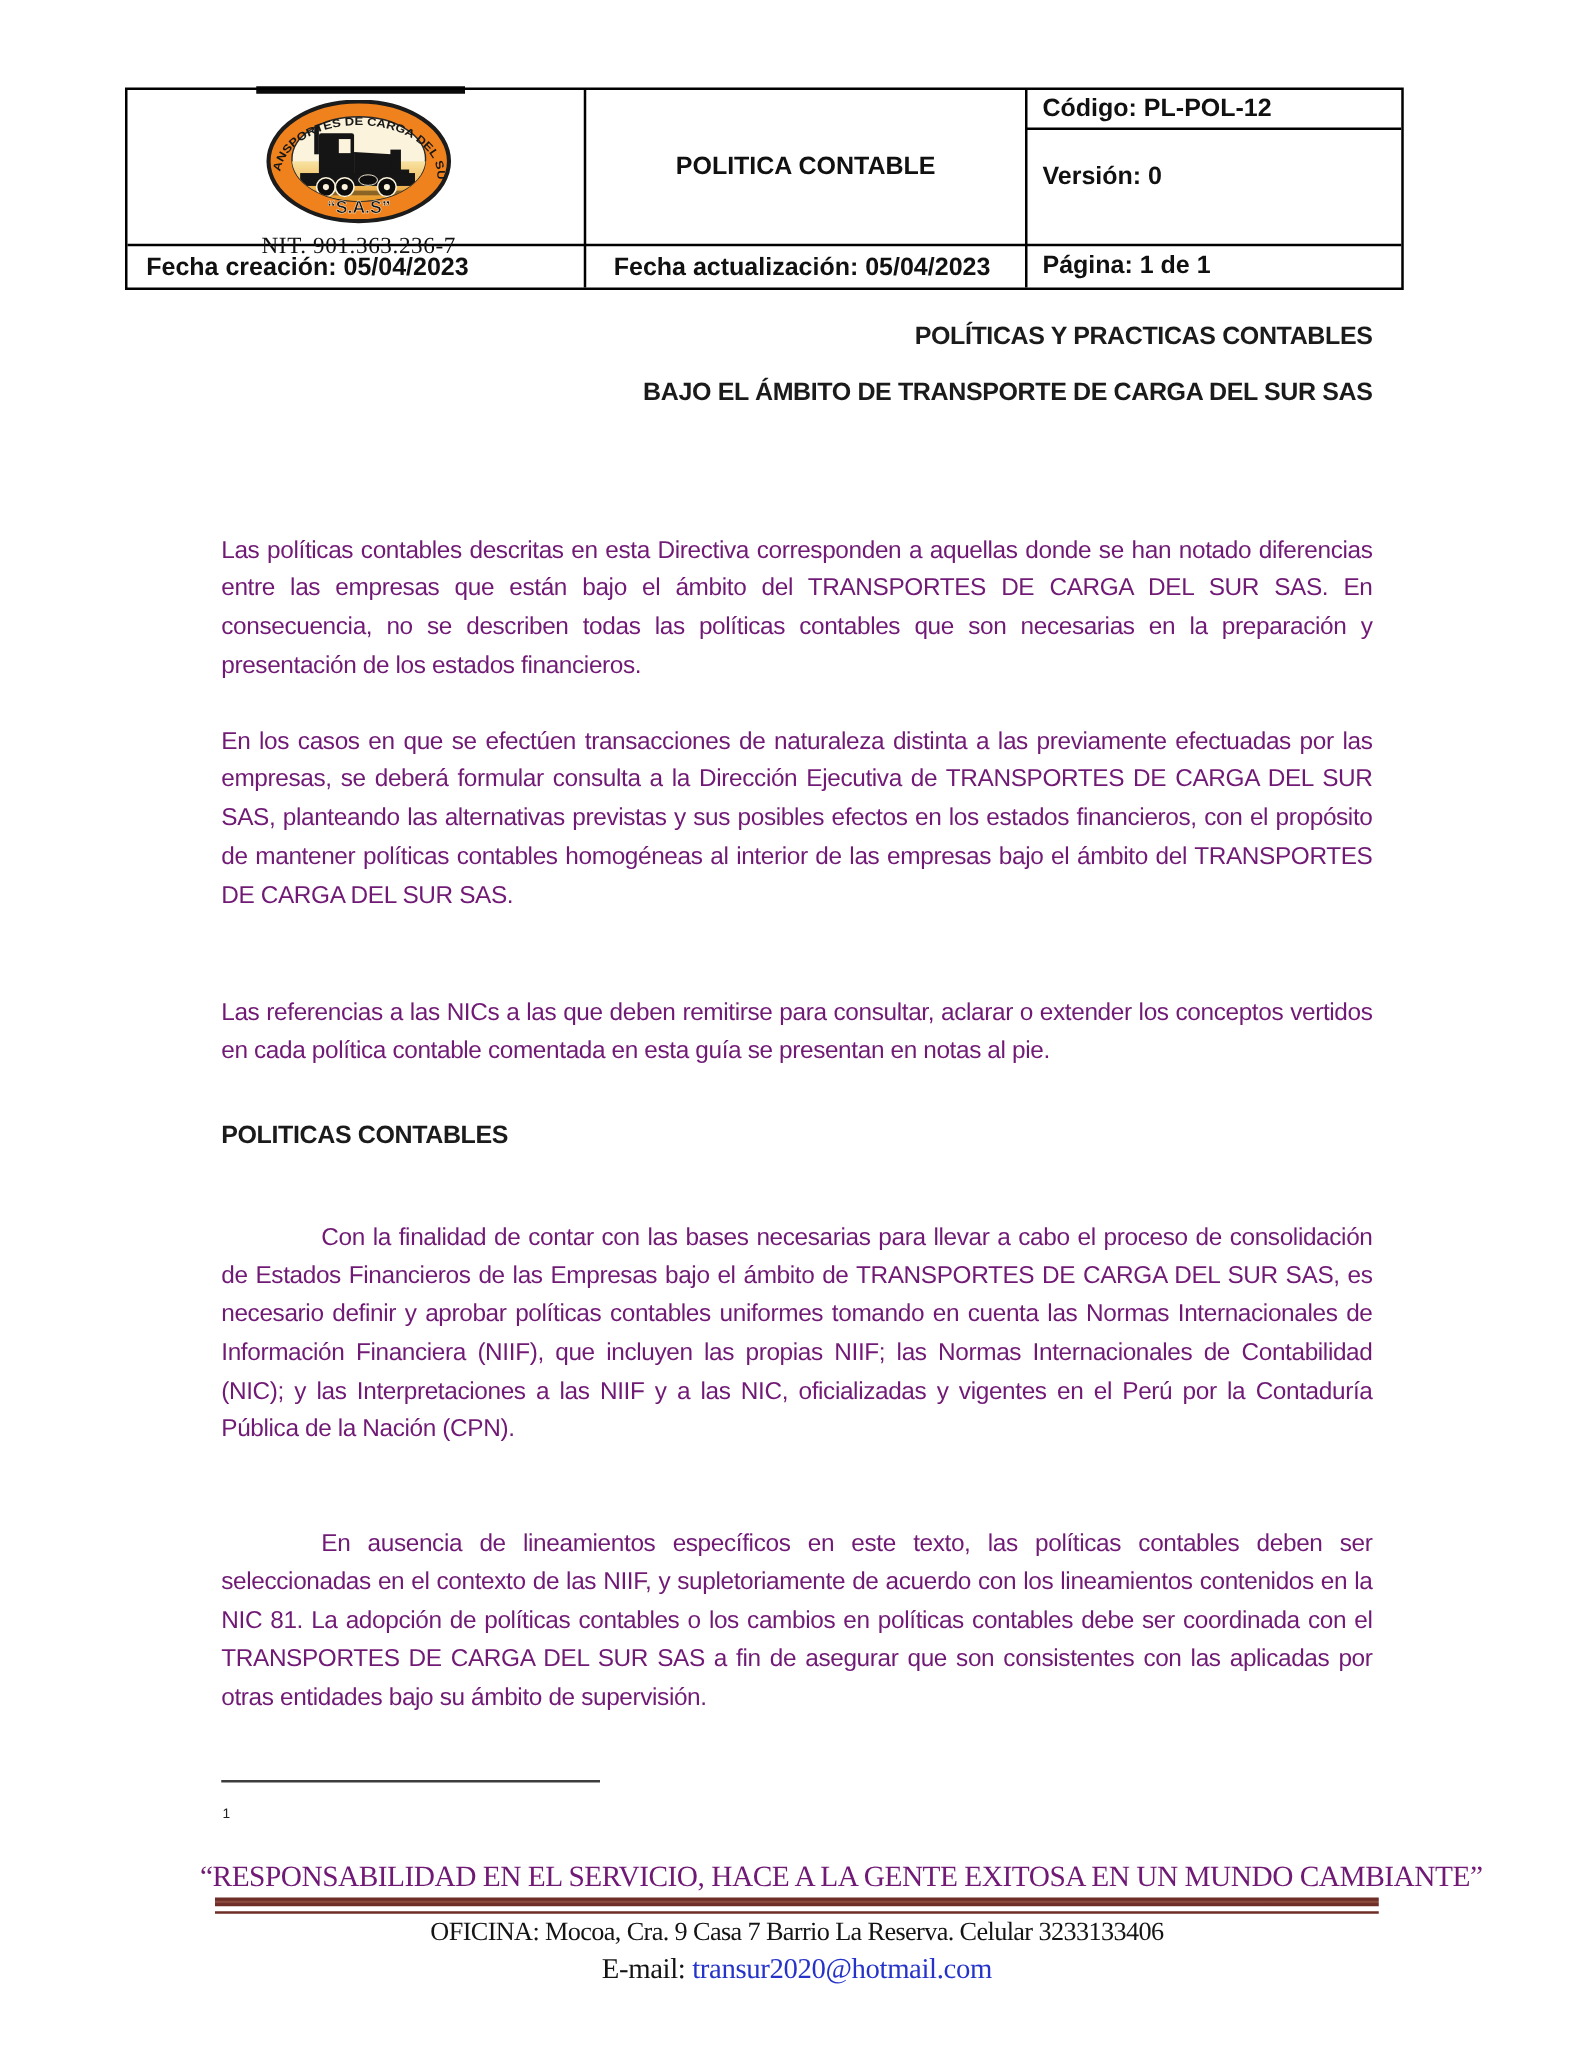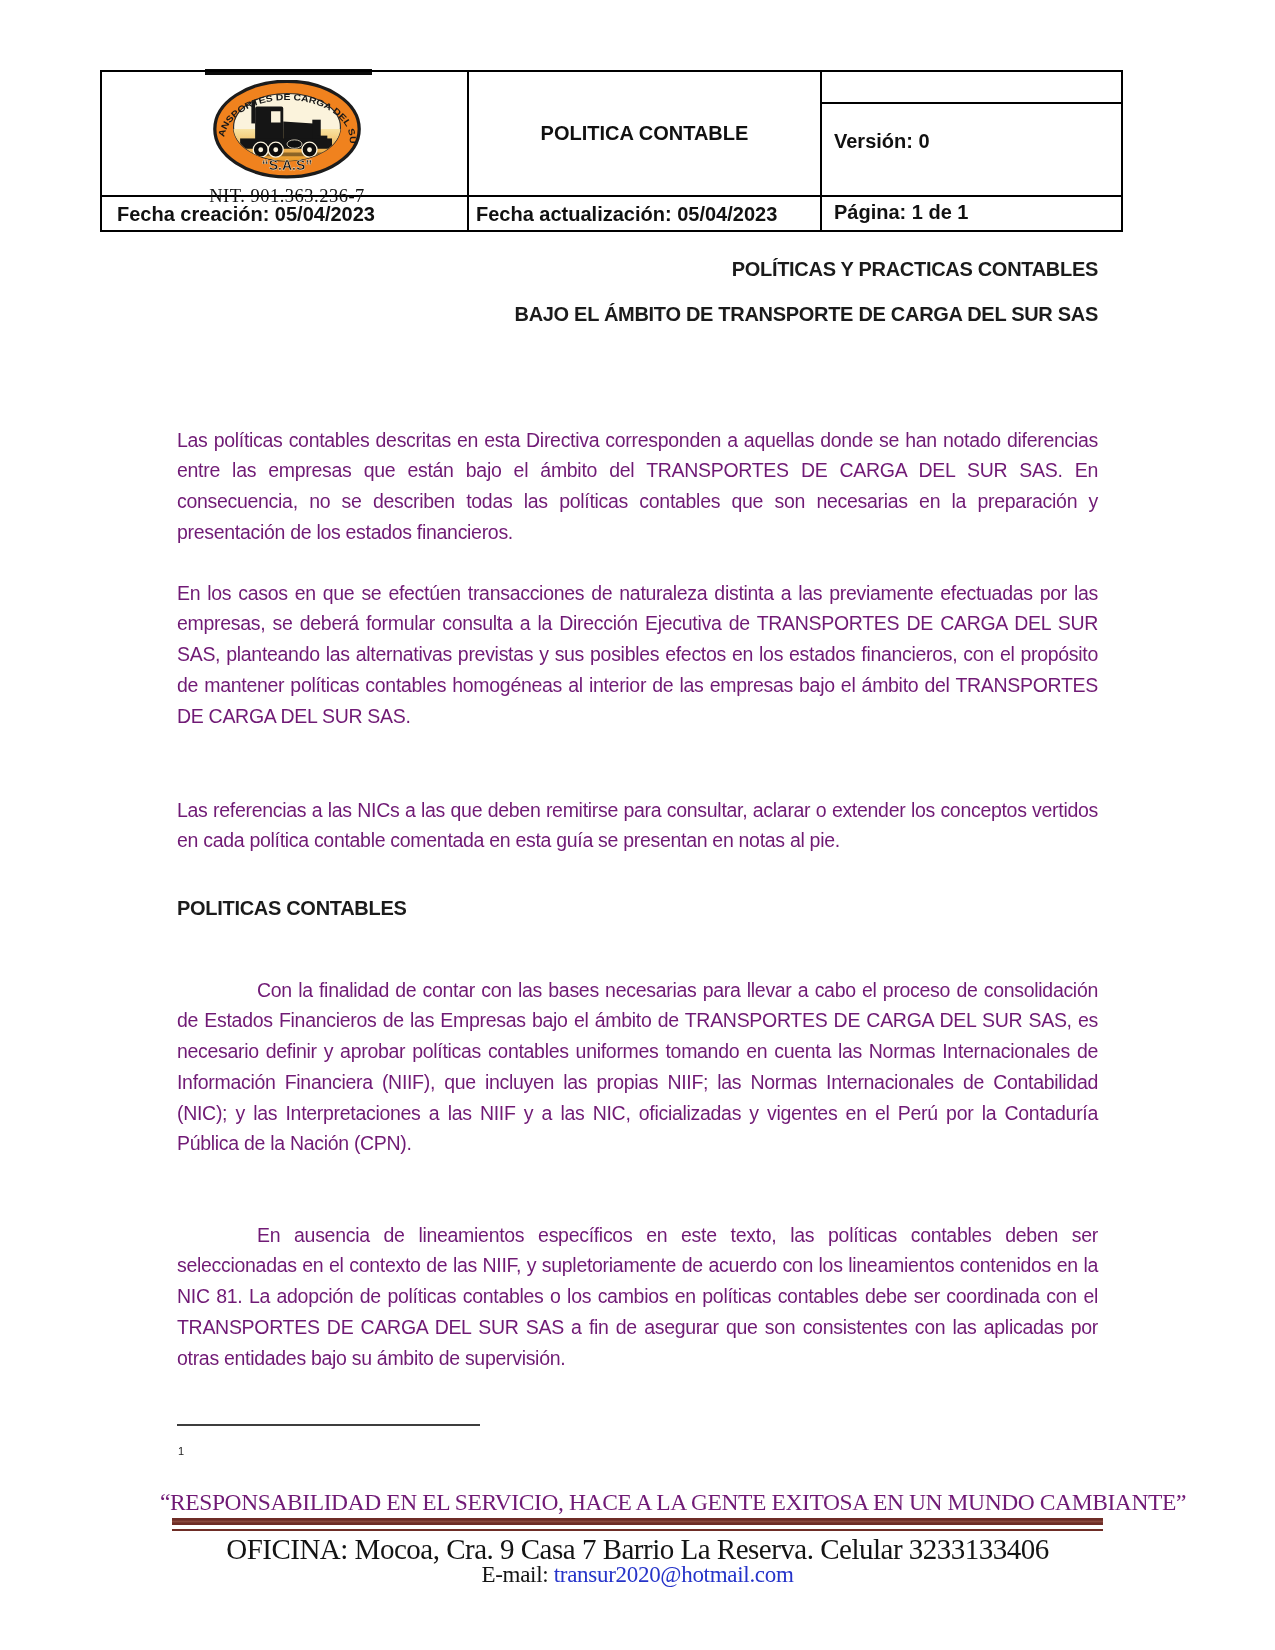--- a/index.html
+++ b/index.html
@@ -12,21 +12,21 @@
   .hdr .v1{position:absolute;left:365px;top:0;bottom:0;width:2px;background:#000;}
   .hdr .v2{position:absolute;left:718px;top:0;bottom:0;width:2px;background:#000;}
   .hdr .hrow{position:absolute;left:0;right:0;top:123px;height:2px;background:#000;}
   .hdr .hcod{position:absolute;left:718px;right:0;top:30px;height:2px;background:#000;}
   .hdr-bold{font-weight:bold;font-size:20px;color:#111;}
   .cell-title{position:absolute;left:367px;top:0;width:351px;height:123px;
               display:flex;align-items:center;justify-content:center;}
   .cell-codigo{position:absolute;left:720px;top:0;width:300px;height:28px;padding:4px 0 0 12px;}
   .cell-version{position:absolute;left:720px;top:32px;width:300px;height:91px;padding:26px 0 0 12px;box-sizing:border-box;}
   .cell-fc{position:absolute;left:0;top:125px;width:365px;height:35px;line-height:34px;padding-left:15px;}
-  .cell-fa{position:absolute;left:359px;top:125px;width:351px;height:35px;line-height:34px;padding-left:15px;}
+  .cell-fa{position:absolute;left:374px;top:125px;width:351px;height:35px;line-height:34px;padding-left:15px;}
   .cell-pg{position:absolute;left:720px;top:125px;width:300px;height:35px;line-height:30px;padding-left:12px;}
   .top-strip{position:absolute;left:205px;top:69px;width:167px;height:6px;background:#0a0a0a;}
 
   .logo-wrap{position:absolute;left:95px;top:8px;width:180px;text-align:center;}
   .nit{margin-top:2px;font-family:"Liberation Serif",serif;font-weight:normal;
        font-size:18.5px;letter-spacing:0.5px;color:#111;}
 
   
   .doc-title{position:absolute;left:177px;width:921px;text-align:right;
              font-weight:bold;font-size:20px;letter-spacing:-0.3px;}
@@ -44,21 +44,21 @@
   .footnote sup{position:absolute;left:1px;top:-1px;font-size:11px;}
 
   
   .slogan{position:absolute;left:160px;top:1489px;width:955px;text-align:center;
           font-family:"Liberation Serif",serif;font-size:23.5px;letter-spacing:-0.4px;
           color:#701a75;white-space:nowrap;}
   .bar-thick{position:absolute;left:172px;top:1518px;width:931px;height:7px;
              background:linear-gradient(#6E2D26 0 30%,#8a4a3e 45% 55%,#6E2D26 70% 100%);}
   .bar-thin{position:absolute;left:172px;top:1529px;width:931px;height:2px;background:#6E2D26;}
   .office{position:absolute;left:160px;top:1533px;width:955px;text-align:center;
-          font-family:"Liberation Serif",serif;font-size:29px;letter-spacing:-0.5px;color:#141414;}
+          font-family:"Liberation Serif",serif;font-size:21px;letter-spacing:-0.5px;color:#141414;}
   .emailline{position:absolute;left:160px;top:1562px;width:955px;text-align:center;
              font-family:"Liberation Serif",serif;font-size:23px;letter-spacing:-0.3px;color:#141414;}
   .email-link{color:#2533C9;cursor:pointer;}
 </style>
 </head>
 <body>
 
 <div class="page">
 
   <div class="top-strip"></div>
@@ -111,20 +111,21 @@
           <textPath href="#arcpath" startOffset="50%" text-anchor="middle" textLength="198" lengthAdjust="spacingAndGlyphs">TRANSPORTES DE CARGA DEL SUR</textPath>
         </text>
         <text x="80" y="96" text-anchor="middle" font-family="Liberation Sans, sans-serif" font-size="15" font-weight="bold" fill="#141414" stroke="#FBF3DC" stroke-width="0.4">“S.A.S”</text>
       </svg>
       <div class="nit">NIT. 901.363.236-7</div>
     </div>
 
     <div class="cell-title hdr-bold">
       <span>POLITICA CONTABLE</span>
     </div>
+    <div class="cell-codigo hdr-bold">Código: PL-POL-12</div>
     <div class="cell-version hdr-bold">Versión: 0</div>
     <div class="cell-fc hdr-bold">Fecha creación: 05/04/2023</div>
     <div class="cell-fa hdr-bold">Fecha actualización: 05/04/2023</div>
     <div class="cell-pg hdr-bold">Página: 1 de 1</div>
   </div>
 
   <div class="doc-title t1">POLÍTICAS Y PRACTICAS CONTABLES</div>
   <div class="doc-title t2">BAJO EL ÁMBITO DE TRANSPORTE DE CARGA DEL SUR SAS</div>
 
   <p class="para p1">Las políticas contables descritas en esta Directiva corresponden a aquellas donde se han notado diferencias entre las empresas que están bajo el ámbito del TRANSPORTES DE CARGA DEL SUR SAS. En consecuencia, no se describen todas las políticas contables que son necesarias en la preparación y presentación de los estados financieros.</p>

